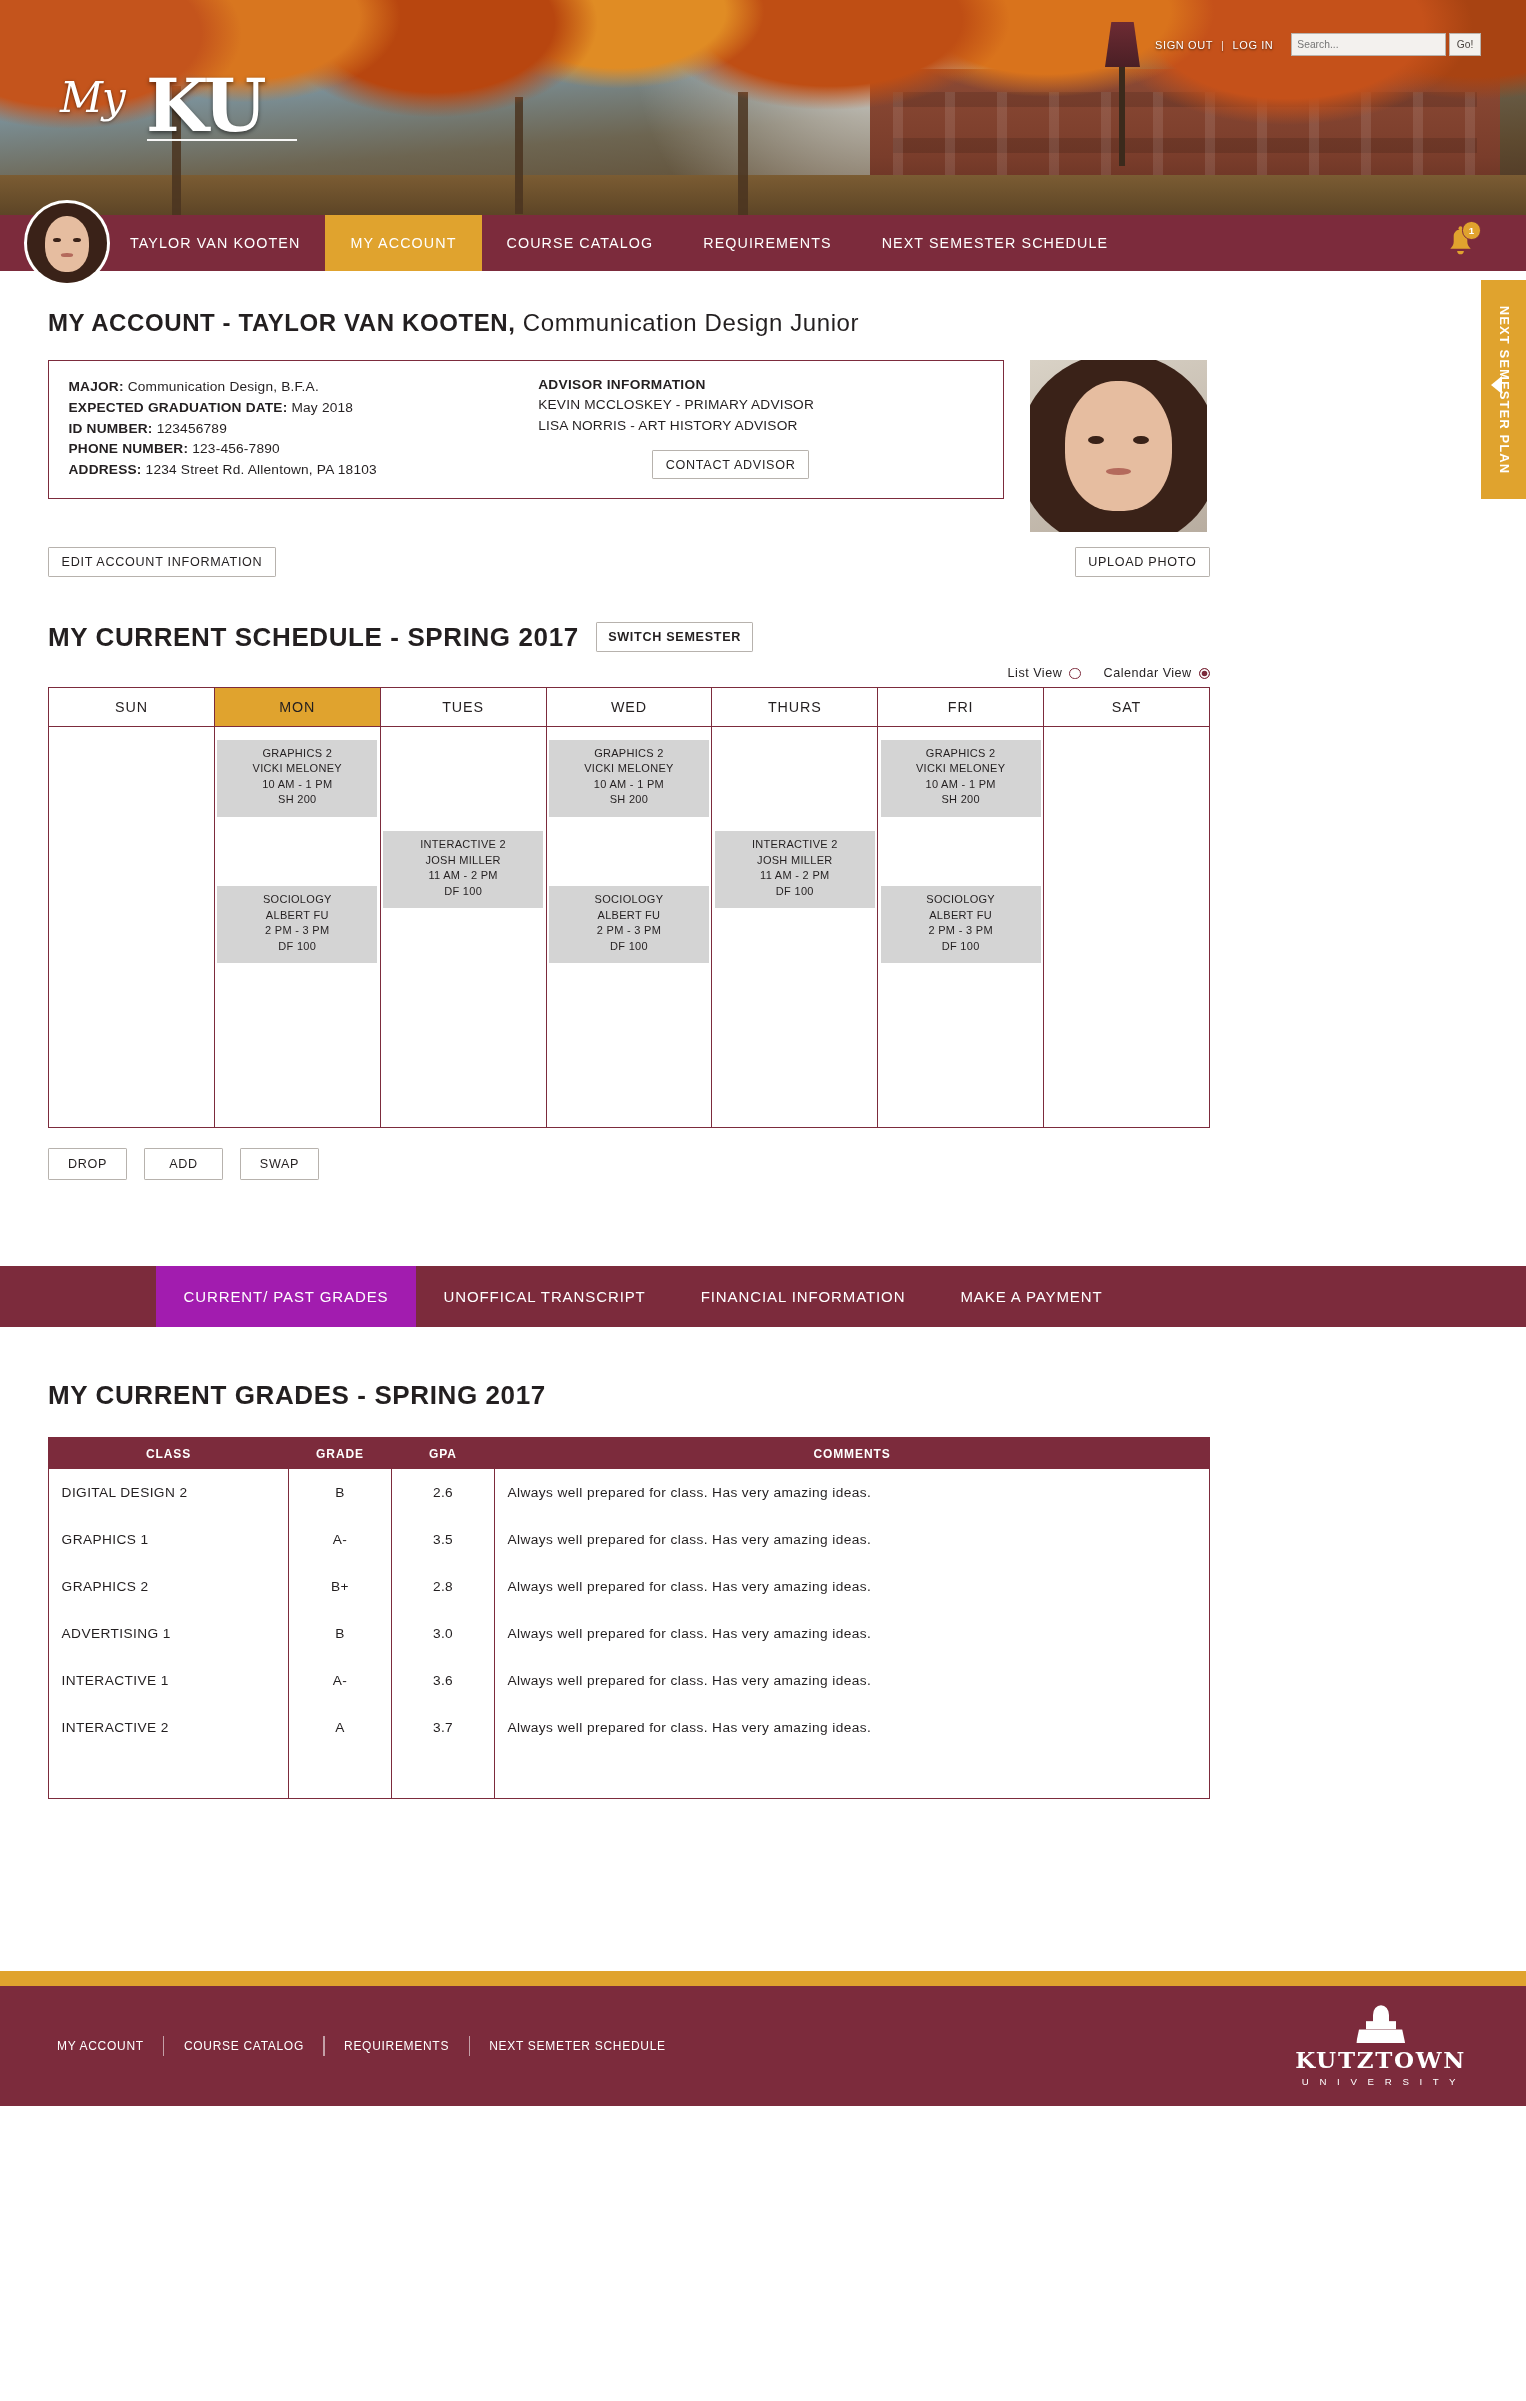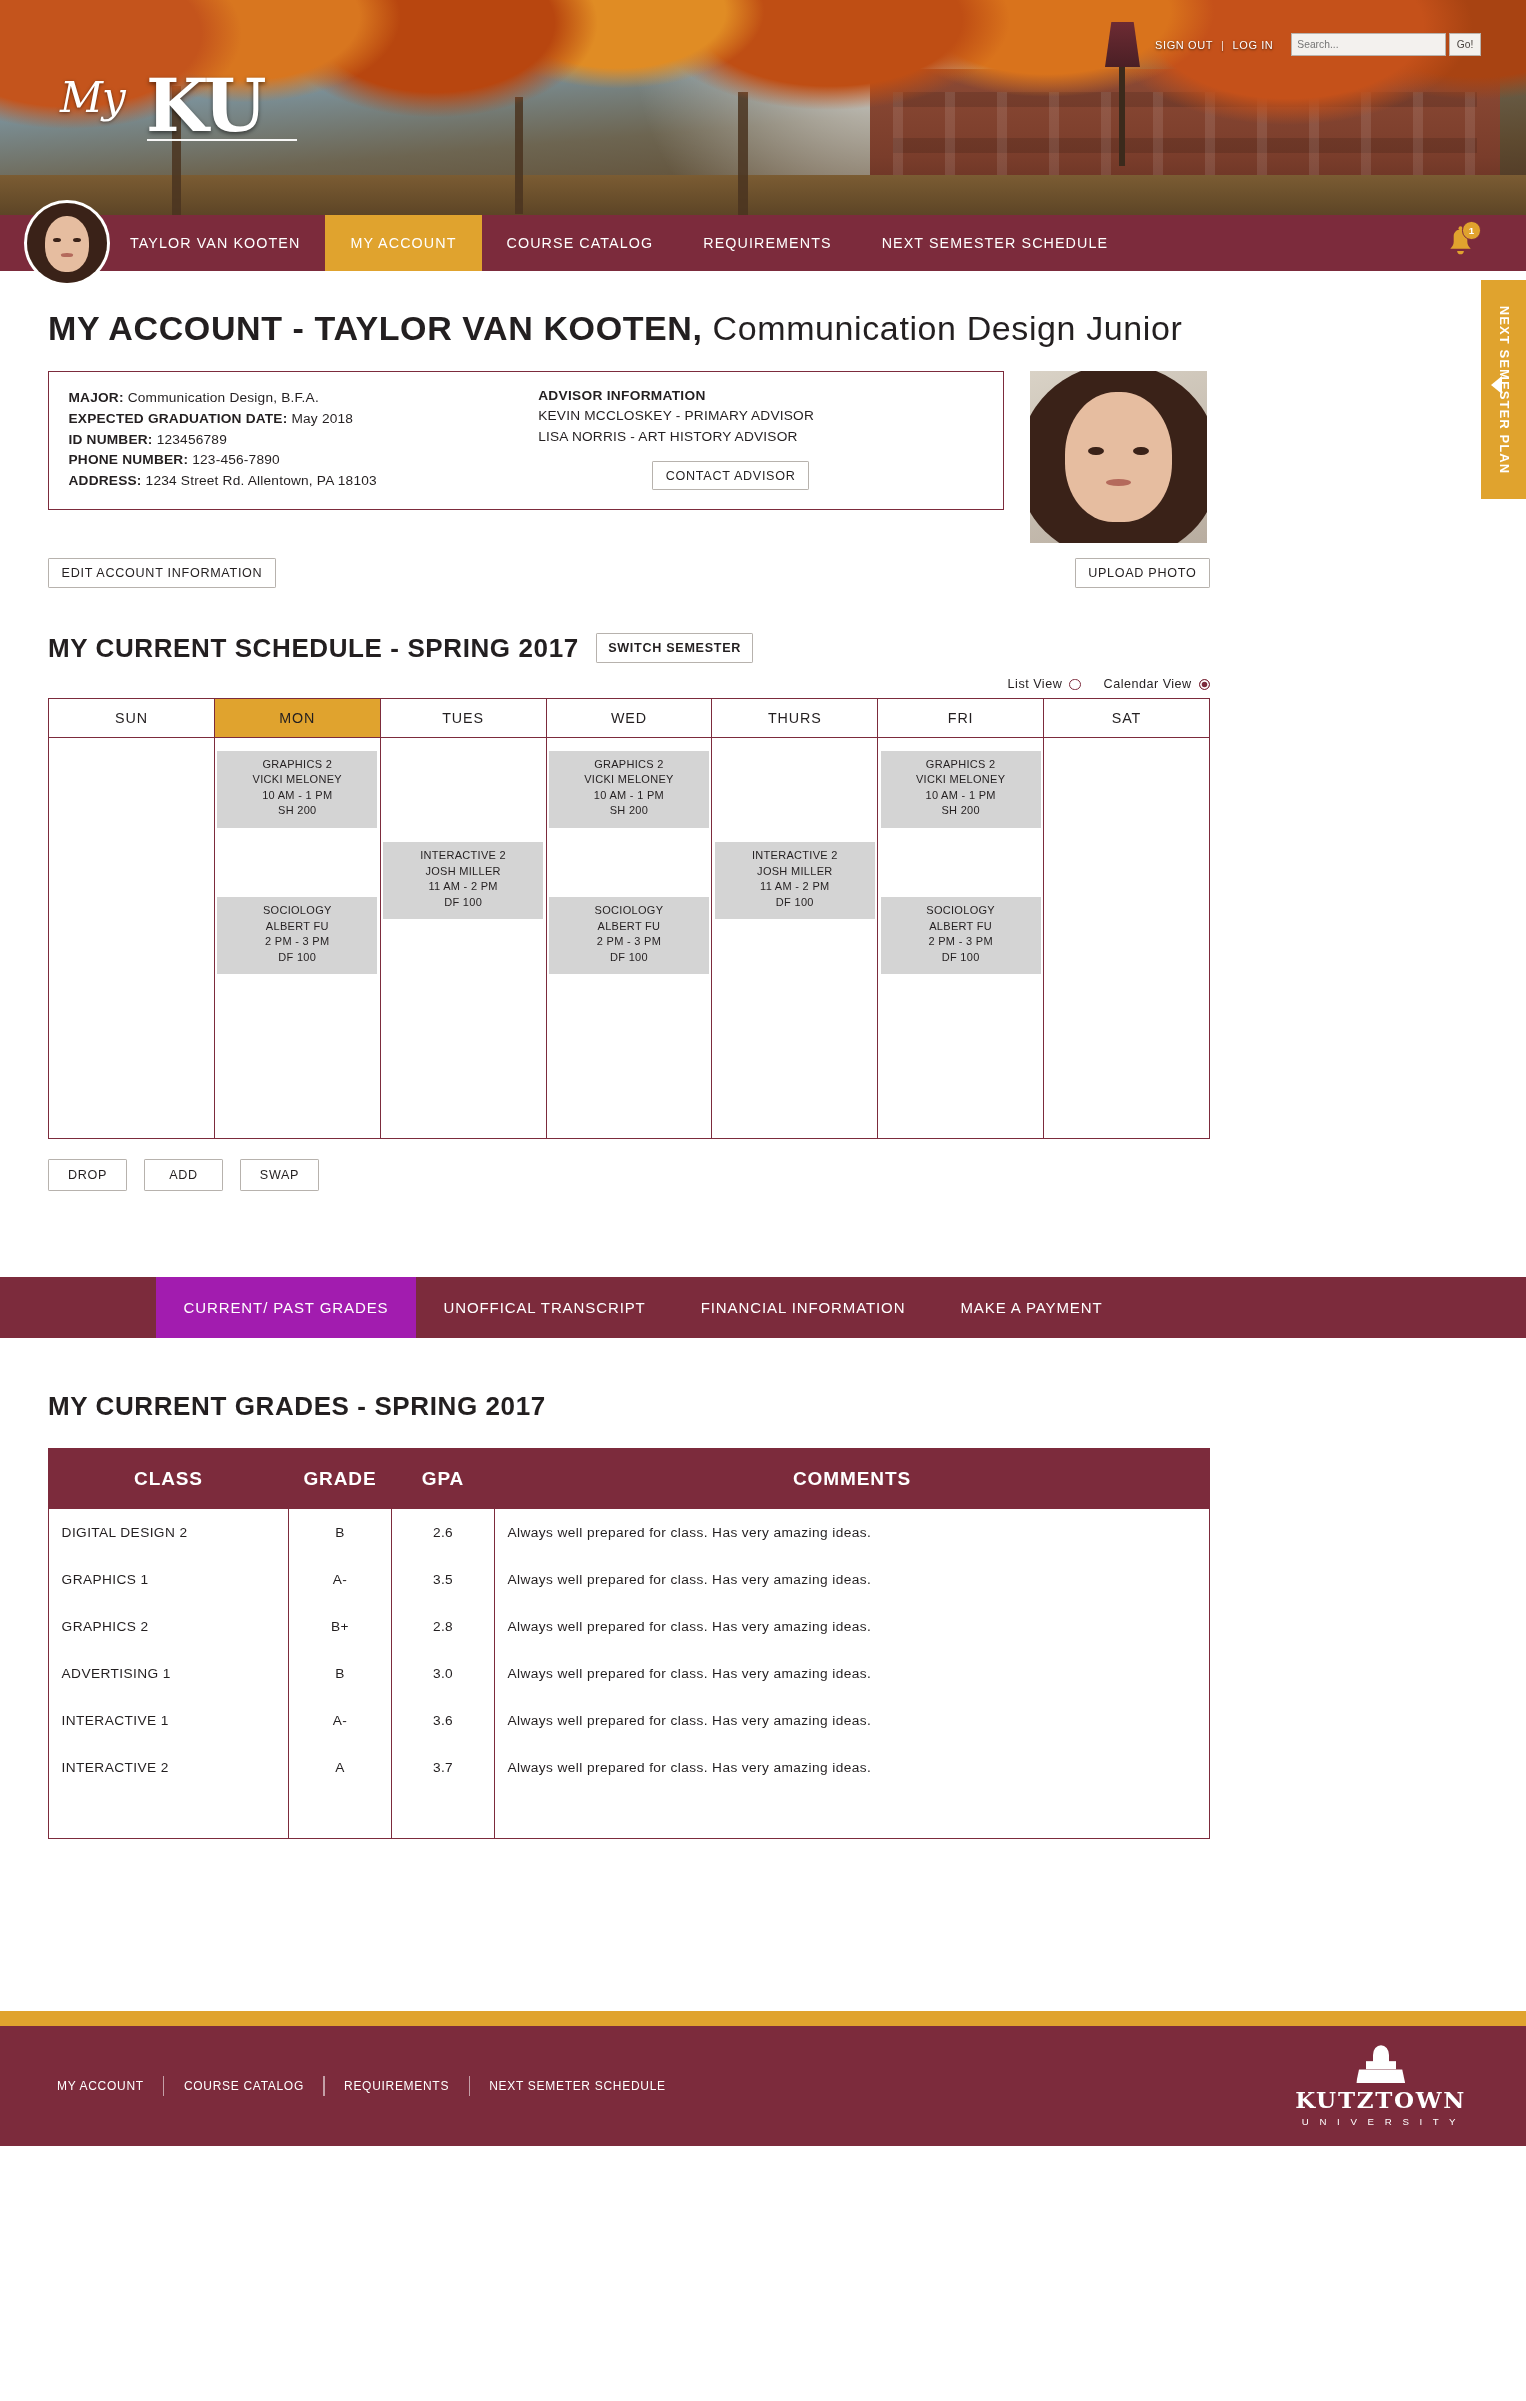--- a/index.html
+++ b/index.html
@@ -215,21 +215,21 @@
     width: 0; height: 0;
     border-top: 9.2px solid transparent;
     border-bottom: 9.2px solid transparent;
     border-right: 11.4px solid #ffffff;
   }
 
   
   .content { padding: 0 48px; }
   h1.page-title {
     margin: 38px 0 23px 0;
-    font-size: 34px;
+    font-size: 24px;
     letter-spacing: 0.6px;
     font-weight: bold;
   }
   h1.page-title .light { font-weight: normal; }
 
   .info-row { display: flex; align-items: flex-start; }
   .info-card {
     width: 956px;
     border: 1.7px solid #7c2b3c;
     padding: 16px 19.5px 17px 19.5px;
@@ -376,24 +376,24 @@
   
   .grades {
     width: 1162px;
     border: 1.7px solid #7c2b3c;
     border-collapse: collapse;
     table-layout: fixed;
   }
   .grades thead th {
     background: #7c2b3c;
     color: #ffffff;
-    font-size: 19px;
+    font-size: 12px;
     letter-spacing: 0.9px;
     font-weight: bold;
-    height: 61px;
+    height: 32px;
     border-right: 1.1px solid #7c2b3c;
   }
   .grades tbody td {
     font-size: 13.7px;
     letter-spacing: 0.4px;
     height: 47px;
     border-right: 1.1px solid #7c2b3c;
     padding: 0 12.6px;
   }
   .grades tbody td:last-child, .grades thead th:last-child { border-right: none; }

